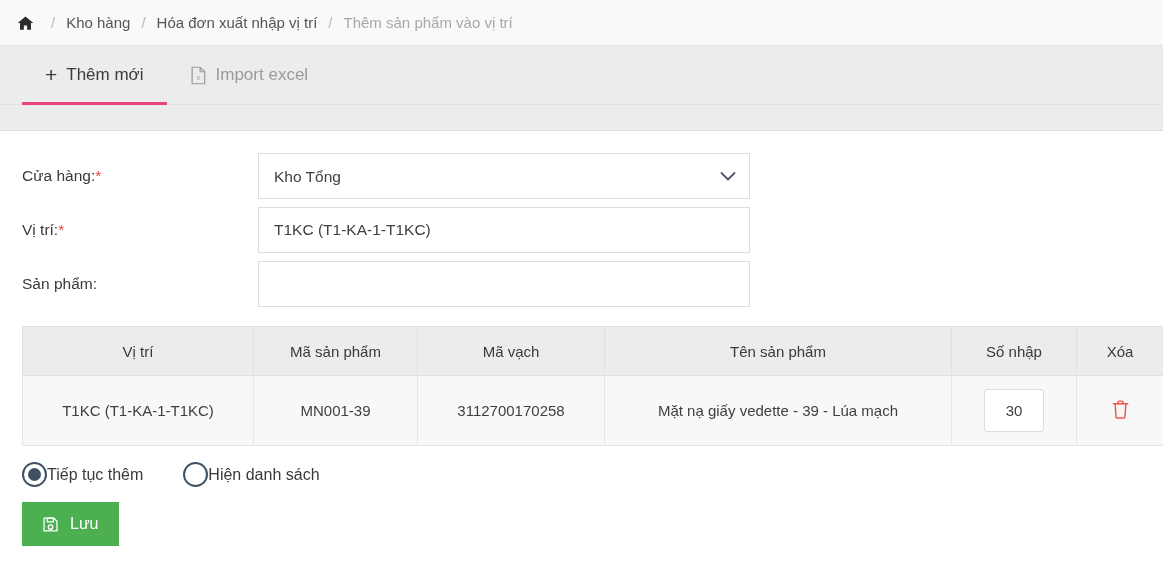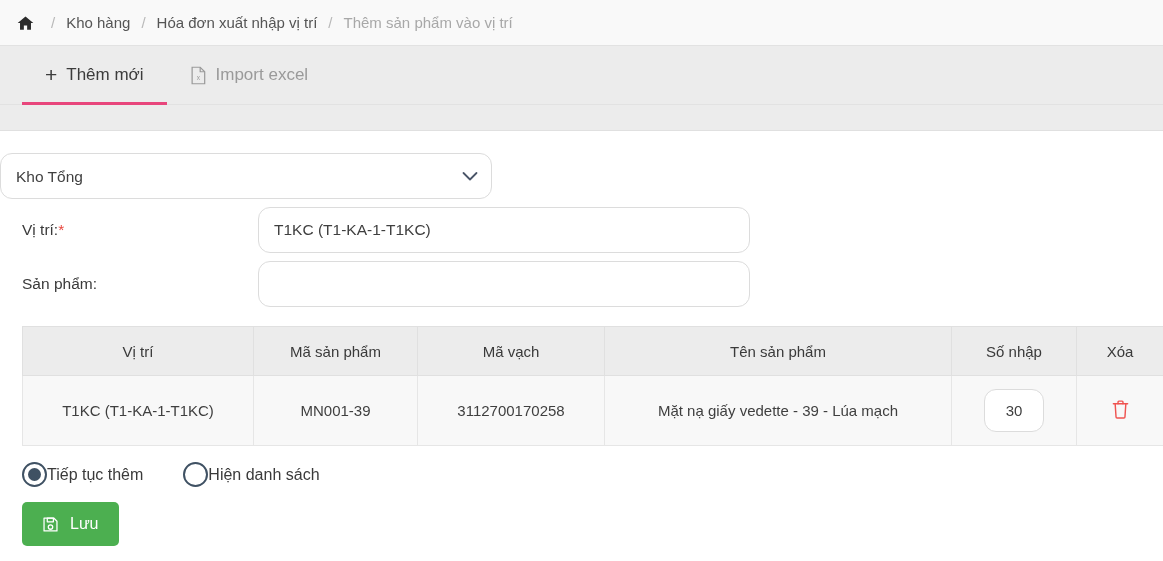--- a/index.html
+++ b/index.html
@@ -104,21 +104,21 @@
     font-size: 15.5px;
     color: #3a3a3a;
     white-space: nowrap;
   }
   .req { color: #e8453c; }
   .field-wrap { width: 492px; position: relative; }
   .field {
     width: 100%;
     height: 46px;
     border: 1px solid #dcdcdc;
-    border-radius: 12px;
+    border-radius: 0;
     background: #ffffff;
     font-family: "Liberation Sans", sans-serif;
     font-size: 15.5px;
     color: #3f3f3f;
     padding: 0 15px;
     outline: none;
   }
   select.field {
     appearance: none;
     -webkit-appearance: none;
@@ -157,21 +157,21 @@
     font-size: 15px;
     color: #3f3f3f;
     height: 70px;
     text-align: center;
     padding: 0 8px;
   }
   .qty-input {
     width: 60px;
     height: 43px;
     border: 1px solid #dcdcdc;
-    border-radius: 12px;
+    border-radius: 3px;
     background: #ffffff;
     text-align: center;
     font-family: "Liberation Sans", sans-serif;
     font-size: 15px;
     color: #3f3f3f;
     outline: none;
   }
   .trash-btn {
     background: none;
     border: none;
@@ -215,21 +215,21 @@
   .radio-label { font-size: 16px; color: #3a3a3a; white-space: nowrap; }
 
   
   .save-row { padding: 15px 0 0 22px; }
   .save-btn {
     display: inline-flex;
     align-items: center;
     gap: 11px;
     background: #4caf50;
     border: none;
-    border-radius: 5px;
+    border-radius: 0;
     color: #ffffff;
     font-family: "Liberation Sans", sans-serif;
     font-size: 16px;
     height: 44px;
     padding: 0 20px;
     cursor: pointer;
   }
   .save-icon { display: inline-flex; align-items: center; }
 </style>
 </head>
@@ -263,20 +263,23 @@
       </svg>
     </span>
     <span>Import excel</span>
   </div>
 </div>
 <div class="tab-strip"></div>
 
 <div class="form-area">
 
   <div class="form-row">
+    <div class="form-label">
+      <span>Cửa hàng:</span><span class="req">*</span>
+    </div>
     <div class="field-wrap">
       <select class="field">
         <option>Kho Tổng</option>
       </select>
       <span class="chevron">
         <svg width="16" height="10" viewBox="0 0 16 10" fill="none" stroke="currentColor" stroke-width="1.8" stroke-linecap="round" stroke-linejoin="round" aria-hidden="true">
           <path d="M1.5 1.5 8 8 14.5 1.5"></path>
         </svg>
       </span>
     </div>

